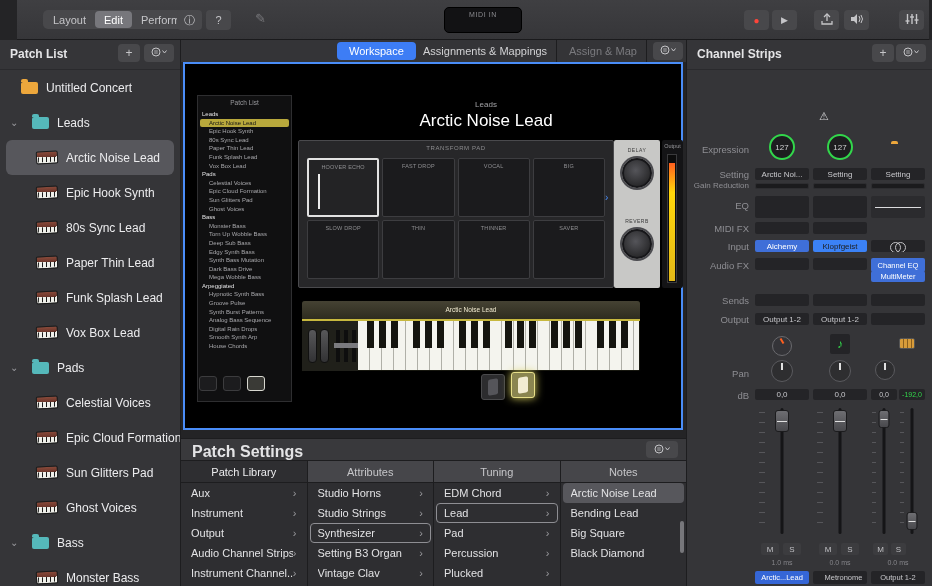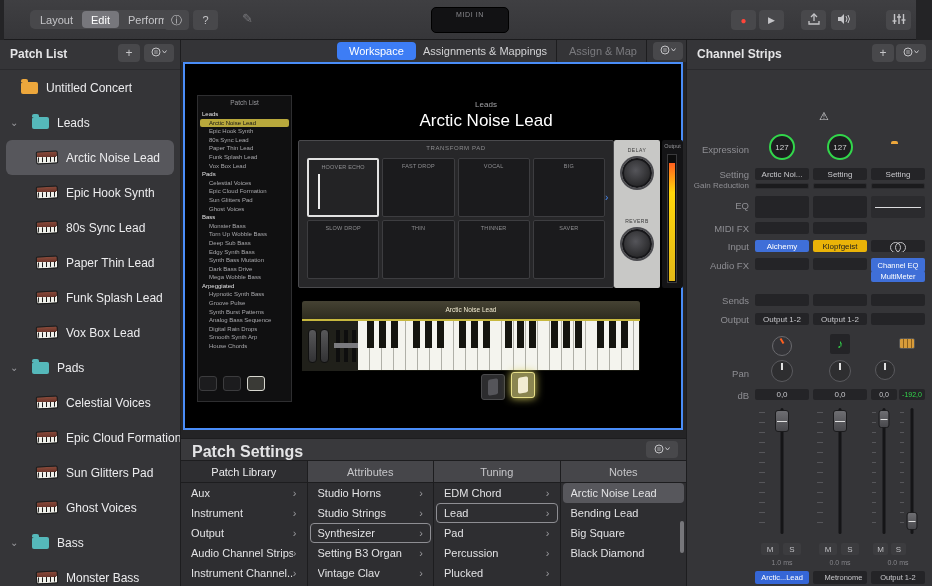--- a/index.html
+++ b/index.html
@@ -100,21 +100,21 @@
   .ps-item .chev { color:#9a9a9e; font-size:11px; }
   .ps-item.selected { border-color:#8e8e93; }
   .ps-col.last .ps-item.selected { background:#57575c; border-color:transparent; }
   .scrollbar { position:absolute; right:2px; width:4px; border-radius:2px; background:#77777b; }
 
   
   .cs-label { position:absolute; left:0; width:62px; text-align:right; font-size:9.5px; color:#8e8e93; white-space:nowrap; }
   .cs-box { position:absolute; background:#242427; border-radius:2px; display:flex; align-items:center; justify-content:center;
     font-size:8px; color:#c8c8cc; overflow:hidden; white-space:nowrap; }
   .cs-box.plugin { background:#3f6fd8; color:#fff; }
-  .cs-box.plugin-green { background:#eab308; color:#1e1e1e; }
+  .cs-box.plugin-green { background:#3b82f6; color:#1e1e1e; }
   .cs-meter { position:absolute; background:#1b1b1d; border:1px solid #2e2e31; border-radius:2px; }
   .eq3::after { content:""; position:absolute; left:4px; right:4px; top:50%; height:1px; background:#dcdcde; }
   .val-knob { position:absolute; width:26px; height:26px; border-radius:50%; border:2px solid #32d74b; background:#1e1e20;
     display:flex; align-items:center; justify-content:center; font-size:8px; color:#d2d2d4; }
   .knob { position:absolute; border-radius:50%; background:#2e2e30; border:1px solid #5a5a5e; }
   .knob::after { content:""; position:absolute; left:50%; top:2px; width:2px; height:7px; background:#e0e0e0; transform:translateX(-50%); }
   .io-knob { position:absolute; width:20px; height:20px; border-radius:50%; background:#343438; border:1px solid #6a6a6e; }
   .io-knob::after { content:""; position:absolute; left:50%; top:1px; width:2px; height:6px; background:#ff5f1f; transform:translateX(-50%) rotate(-30deg); }
   .stereo-ico { width:16px; height:9px; position:relative; }
   .stereo-ico::before, .stereo-ico::after { content:""; position:absolute; top:0; width:9px; height:9px; border:1px solid #c0c0c4; border-radius:50%; }
@@ -133,21 +133,21 @@
     font-size:8px; color:#c0c0c4; }
   .cs-latency { position:absolute; text-align:center; font-size:7px; color:#85858a; }
   .cs-name { position:absolute; height:13px; background:#242427; border-radius:2px; display:flex; align-items:center; justify-content:center;
     font-size:7.5px; color:#c8c8cc; overflow:hidden; white-space:nowrap; }
   .cs-name.sel-blue { background:#3566d6; color:#fff; }
   .green { color:#32d74b; }
 </style>
 </head>
 <body>
 
-<div class="abs toolbar" style="left:4px;top:0;width:912px;height:40px;">
+<div class="abs toolbar" style="left:17px;top:0;width:912px;height:40px;">
   <div class="abs seg" style="left:26px;top:10px;">
     <div class="seg-btn">Layout</div>
     <div class="seg-btn selected">Edit</div>
     <div class="seg-btn">Perform</div>
   </div>
   <div class="abs tb-btn" style="left:160px;top:10px;">
     <span>ⓘ</span>
   </div>
   <div class="abs tb-btn" style="left:189px;top:10px;">
     <span>?</span>

